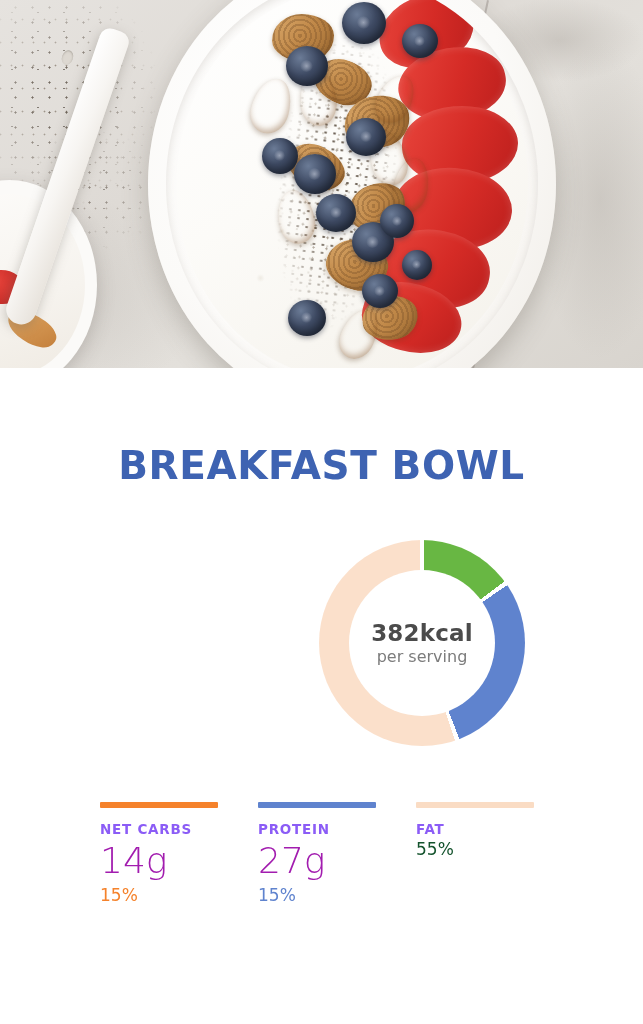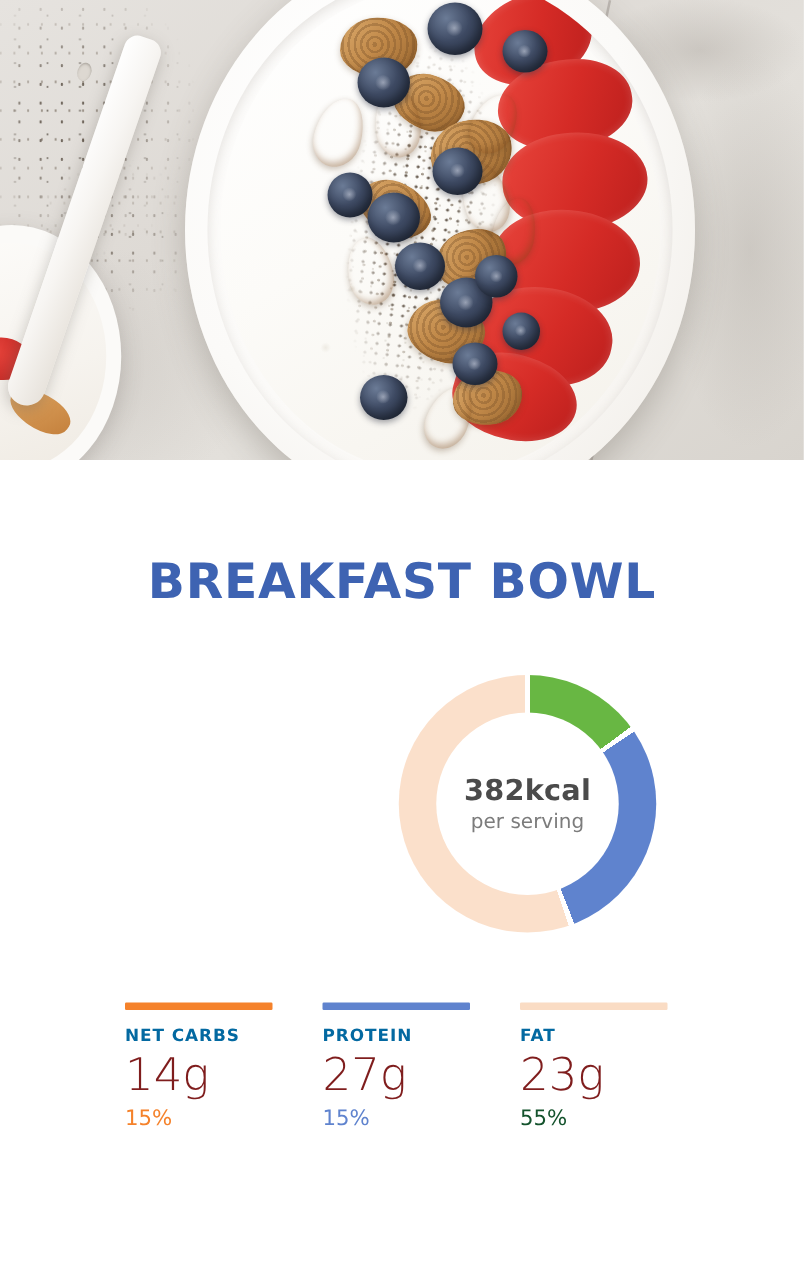--- a/index.html
+++ b/index.html
@@ -260,27 +260,27 @@
   }
   .macro { width: 118px; }
   .macro-bar {
     height: 6px;
     border-radius: 1px;
     margin-bottom: 13px;
   }
   .macro-label {
     font-size: 13.5px;
     font-weight: 700;
-    color: #0369a1;
+    color: #8b5cf6;
     letter-spacing: .75px;
     font-family: "DejaVu Sans", sans-serif;
   }
   .macro-amount {
     font-size: 36px;
-    color: #7f1d1d;
+    color: #a21caf;
     font-weight: 300;
     line-height: 44px;
     margin-top: 2px;
     font-family: "DejaVu Sans", sans-serif;
   }
   .macro-pct {
     font-size: 17px;
     font-weight: 400;
     margin-top: 2px;
     font-family: "DejaVu Sans", sans-serif;
@@ -379,16 +379,15 @@
     </div>
     <div class="macro">
       <div class="macro-bar" style="background: rgb(95, 131, 206);"></div>
       <div class="macro-label">PROTEIN</div>
       <div class="macro-amount">27g</div>
       <div class="macro-pct" style="color: rgb(95, 131, 206);">15%</div>
     </div>
     <div class="macro">
       <div class="macro-bar" style="background: rgb(250, 220, 196);"></div>
       <div class="macro-label">FAT</div>
-      <div class="macro-amount">23g</div>
       <div class="macro-pct" style="color: #14532d;">55%</div>
     </div>
   </div>
 
 </body></html>

